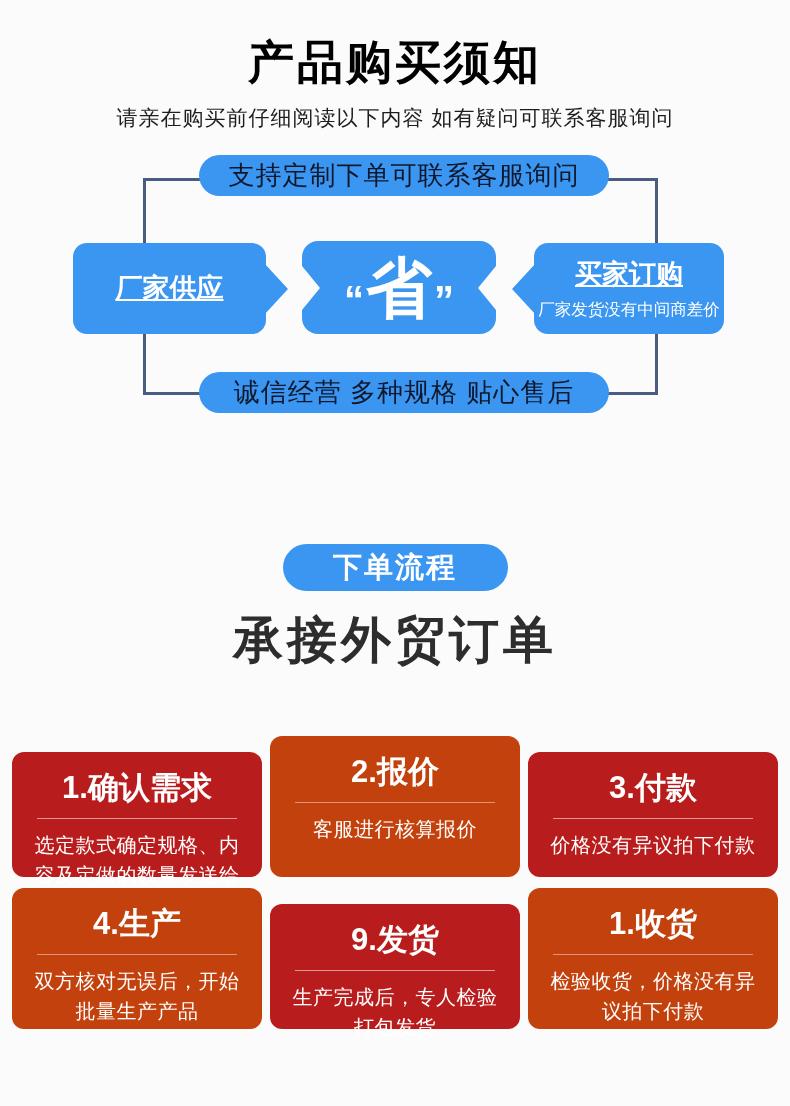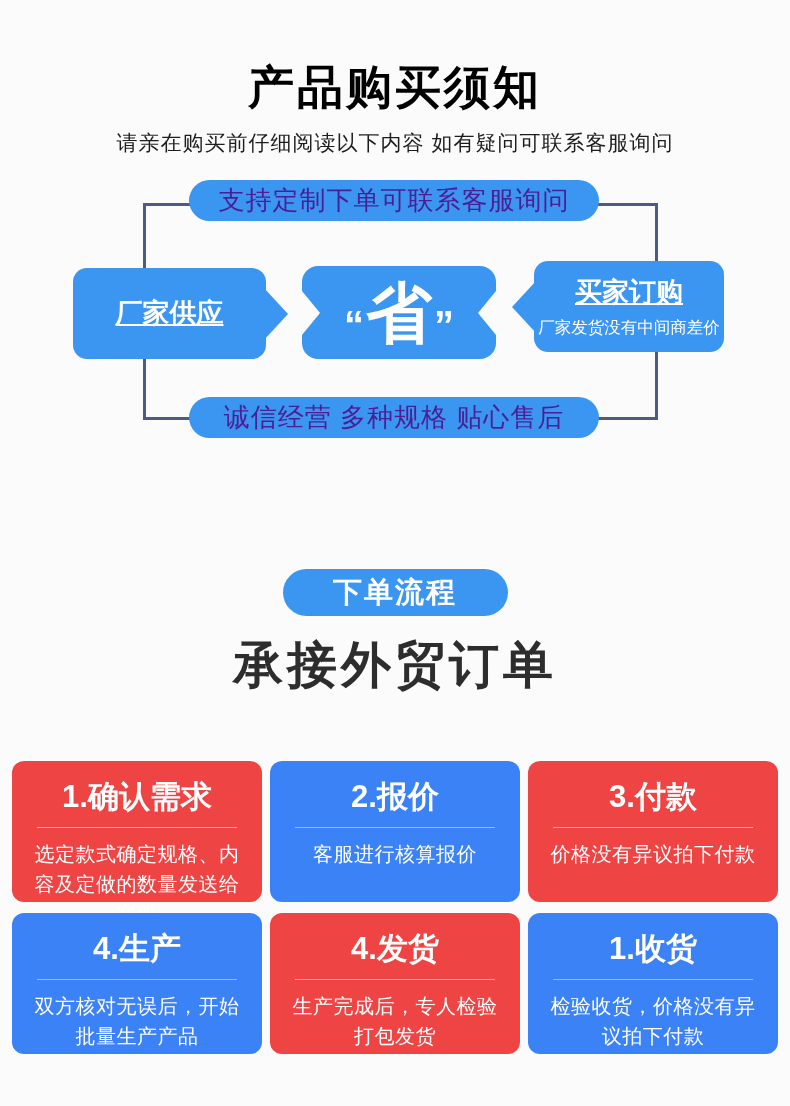--- a/index.html
+++ b/index.html
@@ -5,50 +5,50 @@
   * { margin:0; padding:0; box-sizing:border-box; }
   html,body { background:#fafafa; }
   body {
     width:790px; height:1106px; margin:0 auto;
     font-family:"Liberation Sans","DejaVu Sans",sans-serif;
     overflow:hidden;
   }
   .page { position:relative; width:790px; height:1106px; background:#fbfbfb; }
 
   
-  .header { text-align:center; padding-top:60px; }
+  .header { text-align:center; padding-top:35px; }
   .main-title {
     font-size:46px; font-weight:900; color:#000; letter-spacing:3px; line-height:1.2;
   }
   .sub-title {
     margin-top:14px; font-size:21px; color:#1d1d1d; letter-spacing:1px;
   }
 
   
   .diagram { position:relative; width:790px; height:300px; margin-top:8px; }
   .connector {
     position:absolute; left:143px; top:38px; width:515px; height:217px;
     border:3px solid #4a5c80; z-index:0;
   }
   .pill {
-    position:absolute; left:189px; width:410px; height:41px;
+    position:absolute; left:199px; width:410px; height:41px;
     background:#3b96f2; border-radius:21px; z-index:2;
     display:flex; align-items:center; justify-content:center;
-    color:#4c1d95; font-size:26px; letter-spacing:1px;
+    color:#0f172a; font-size:26px; letter-spacing:1px;
   }
   .pill.top { top:15px; }
   .pill.bottom { top:232px; }
 
   .side-box {
     position:absolute; background:#3b96f2; border-radius:14px; z-index:2;
     display:flex; flex-direction:column; align-items:center; justify-content:center;
     color:#fff; text-align:center;
   }
   .side-box.left  { left:73px;  top:103px; width:193px; height:91px; }
-  .side-box.right { left:534px; top:96px; width:190px; height:91px; }
+  .side-box.right { left:534px; top:103px; width:190px; height:91px; }
   .side-box .box-title { font-size:27px; font-weight:bold; line-height:1.3;text-decoration:underline; }
   .side-box.left  .box-desc { font-size:18px; margin-top:6px; }
   .side-box.right .box-desc { font-size:16.5px; margin-top:7px; }
 
   .arrow {
     position:absolute; top:50%; transform:translateY(-50%);
     width:0; height:0; border-top:26px solid transparent; border-bottom:26px solid transparent;
   }
   .arrow.to-right { right:-22px; border-left:24px solid #3b96f2; }
   .arrow.to-left  { left:-22px;  border-right:24px solid #3b96f2; }
@@ -81,22 +81,22 @@
   }
 
   .steps-grid {
     margin:62px 12px 0;
     display:grid; grid-template-columns:repeat(3,1fr);
     grid-template-rows:141px 141px; column-gap:8px; row-gap:11px;
   }
   .step-box {
     border-radius:12px; color:#fff; text-align:center; padding:15px 14px 0;
   }
-  .step-box.blue { background:#ef4444; }
-  .step-box.dark { background:#3b82f6; }
+  .step-box.blue { background:#b91c1c;margin-top:16px; }
+  .step-box.dark { background:#c2410c; }
   .step-title { font-size:31px; font-weight:bold; line-height:1.35; }
   .step-divider {
     width:90%; height:1px; margin:9px auto 0;
     background:rgba(255,255,255,0.55);
   }
   .step-box.dark .step-divider { background:rgba(255,255,255,0.45); }
   .step-desc { margin-top:11px; font-size:20px; line-height:1.5; letter-spacing:0.5px; }
 </style>
 </head>
 <body>
@@ -151,21 +151,21 @@
       <div class="step-title">3.付款</div>
       <div class="step-divider"></div>
       <div class="step-desc">价格没有异议拍下付款</div>
     </div>
     <div class="step-box dark">
       <div class="step-title">4.生产</div>
       <div class="step-divider"></div>
       <div class="step-desc">双方核对无误后，开始批量生产产品</div>
     </div>
     <div class="step-box blue">
-      <div class="step-title">4.发货</div>
+      <div class="step-title">9.发货</div>
       <div class="step-divider"></div>
       <div class="step-desc">生产完成后，专人检验打包发货</div>
     </div>
     <div class="step-box dark">
       <div class="step-title">1.收货</div>
       <div class="step-divider"></div>
       <div class="step-desc">检验收货，价格没有异议拍下付款</div>
     </div>
   </div>
 

